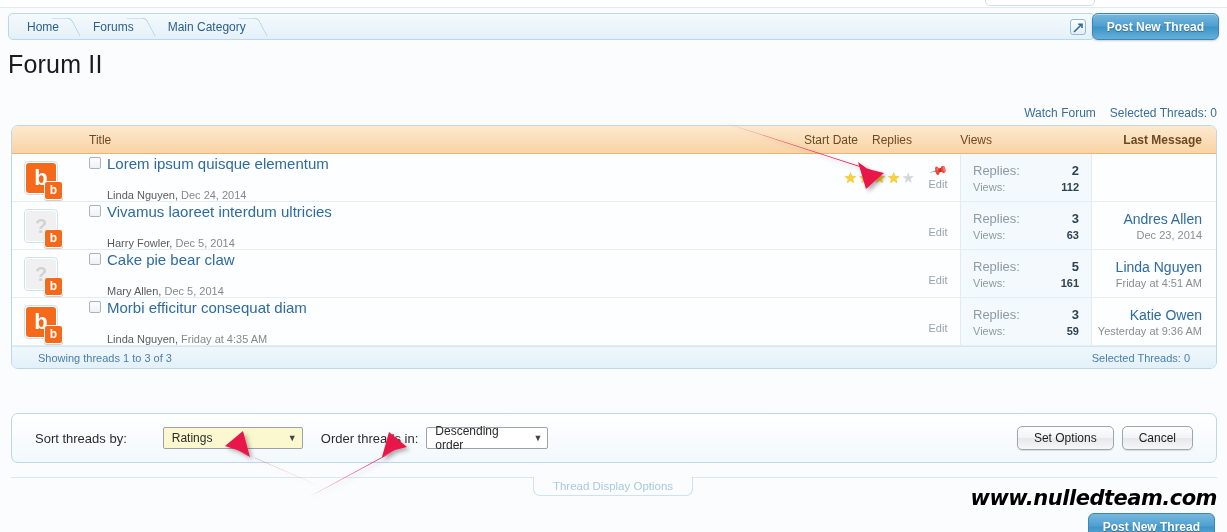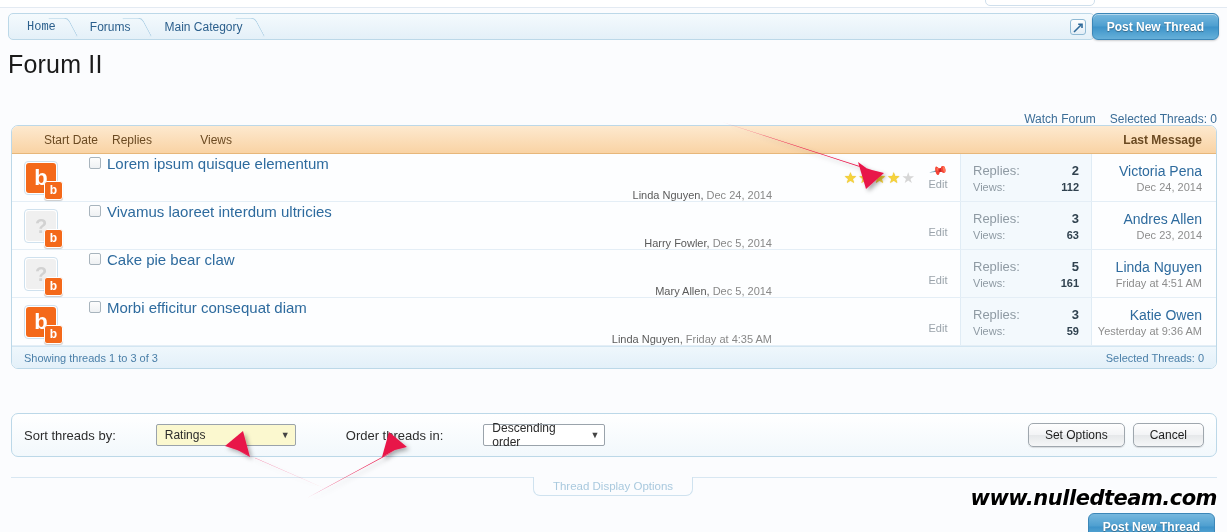--- a/index.html
+++ b/index.html
@@ -35,21 +35,21 @@
     position: relative; height: 25px; display: flex; align-items: center;
     padding: 0 20px 0 14px; font-size: 12px; color: #2b5f8c; white-space: nowrap;
   }
   .crumb:after {
     content: ""; position: absolute; right: 3px; top: 3px;
     width: 19px; height: 19px;
     border-top: 1px solid #a9cde3; border-right: 1px solid #a9cde3;
     transform: skewX(28deg) scaleY(0.95);
     border-radius: 0 5px 0 0;
   }
-  .crumb.first { padding-left: 18px; font-family: Liberation Mono, monospace; }
+  .crumb.first { padding-left: 18px; }
   .crumb-label { position: relative; z-index: 2; }
   .popup-icon {
     position: absolute; right: 8px; top: 5px; width: 16px; height: 16px;
     border: 1px solid #8fb9d4; border-radius: 3px;
     background: linear-gradient(to bottom,#fdfefe,#e3eef7);
     display: flex; align-items: center; justify-content: center;
     color: #2f6a99; font-size: 10px; line-height: 1;
   }
 
   
@@ -65,21 +65,21 @@
   }
 
   
   .page-title {
     position: absolute; left: 8px; top: 50px;
     font-size: 25px; color: #1b1b1b; font-weight: normal; letter-spacing: .2px;
   }
 
   
   .linkrow {
-    position: absolute; right: 10px; top: 112px;
+    position: absolute; right: 10px; top: 106px;
     display: flex; gap: 14px; font-size: 12px; color: #3b6d97;
   }
   .linkrow .dim { color: #3b6d97; }
 
   
   .panel {
     position: absolute; left: 11px; top: 125px; width: 1206px;
     border: 1px solid #bcd8e8; border-radius: 7px; background: #fff;
     overflow: hidden;
   }
@@ -112,21 +112,21 @@
   .avatar-inner.grey { background: #f0f0f0; color: #d2d2d2; font-size: 20px; }
   .avatar-badge {
     position: absolute; right: -6px; bottom: -6px;
     width: 19px; height: 19px; border-radius: 3px;
     background: #f4691a; border: 1.5px solid #fff;
     color: #fff; font-size: 12px; font-weight: bold;
     display: flex; align-items: center; justify-content: center;
     box-shadow: 0 1px 1px rgba(0,0,0,.2);
   }
 
-  .cell-title { width: 702px; display: flex; flex-direction: column; justify-content: center; gap: 17px; padding-left: 19px; text-align: right; }
+  .cell-title { width: 702px; display: flex; flex-direction: column; justify-content: center; gap: 17px; padding-left: 19px; }
   .title-line { display: flex; align-items: center; gap: 6px; }
   .cb {
     width: 12px; height: 12px; border: 1px solid #a8b4bd; border-radius: 2px;
     background: linear-gradient(to bottom,#fdfdfd,#eef1f3); flex: none;
   }
   .t-link { font-size: 15px; color: #2e6b9e; }
   .t-meta { font-size: 11px; color: #888; padding-left: 18px; }
   .t-meta b { color: #5b5b5b; font-weight: normal; }
 
   .cell-stars { width: 144px; display: flex; align-items: center; justify-content: flex-end; }
@@ -150,40 +150,40 @@
   .cnt-val { color: #30424f; font-weight: bold; }
   .cnt-val.big { font-size: 13px; }
   .cnt-val.small { font-size: 11px; }
 
   .cell-last { flex: 1; display: flex; flex-direction: column; align-items: flex-end; justify-content: center; gap: 2px; padding-right: 14px; }
   .last-user { font-size: 14px; color: #2e6b9e; }
   .last-date { font-size: 11px; color: #8d8d8d; }
 
   .tfoot {
     display: flex; align-items: center; justify-content: space-between;
-    height: 22px; padding: 0 12px;
+    height: 22px; padding: 0 26px;
     background: linear-gradient(to bottom,#eff7fc,#e3f0f9);
     border-top: 1px solid #d3e6f2;
     font-size: 11px; color: #4a7fa8;
   }
 
   
   .optpanel {
-    position: absolute; left: 11px; top: 413px; width: 1206px; height: 44px;
+    position: absolute; left: 11px; top: 413px; width: 1206px; height: 50px;
     background: linear-gradient(to bottom,#ffffff,#f2f8fc);
     border: 1px solid #bcd8e8; border-radius: 7px;
-    display: flex; align-items: center; padding: 0 12px; gap: 32px;
+    display: flex; align-items: center; padding: 0 23px;
   }
   .opt-label { font-size: 13px; color: #2d2d2d; margin-right: 8px; }
   .sel {
     height: 22px; display: flex; align-items: center; justify-content: space-between;
     border: 1px solid #9aa3ab; border-radius: 2px; padding: 0 5px 0 8px;
     font-size: 12px; color: #2b2b2b; margin-right: 18px;
   }
-  .sel.yellow { background: #fbf8cf; width: 140px; }
+  .sel.yellow { background: #fbf8cf; width: 140px; margin-left: 28px; }
   .sel.white  { background: #fff; width: 122px; }
   .caret { font-size: 9px; color: #444; margin-left: 6px; }
   .opt-buttons { margin-left: auto; display: flex; gap: 8px; }
   .btn-grey {
     height: 24px; padding: 0 16px; display: flex; align-items: center; justify-content: center;
     background: linear-gradient(to bottom,#fefefe 0%,#f3f4f6 48%,#e6e8ea 52%,#f6f7f8 100%);
     border: 1px solid #9fa7ae; border-radius: 5px;
     font-size: 12px; color: #1d1d1d;
     box-shadow: 0 1px 1px rgba(0,0,0,.12);
   }
@@ -251,20 +251,21 @@
 
 <div class="page-title">Forum II</div>
 
 <div class="linkrow">
   <span>Watch Forum</span>
   <span class="dim">Selected Threads: 0</span>
 </div>
 
 <div class="panel">
   <div class="thead">
+    <div class="th-title">Title</div>
     <div class="th-start">Start Date</div>
     <div class="th-rep">Replies</div>
     <div class="th-view">Views</div>
     <div class="th-last">Last Message</div>
   </div>
 
   <div class="trow">
     <div class="cell-avatar">
       <div class="avatar">
         <div class="avatar-inner orange">b</div>
@@ -290,24 +291,20 @@
     </div>
     <div class="cell-counts">
       <div class="cnt-row">
         <span class="cnt-lbl big">Replies:</span>
         <span class="cnt-val big">2</span>
       </div>
       <div class="cnt-row">
         <span class="cnt-lbl small">Views:</span>
         <span class="cnt-val small">112</span>
       </div>
-    </div>
-    <div class="cell-last">
-      <span class="last-user">Victoria Pena</span>
-      <span class="last-date">Dec 24, 2014</span>
     </div>
   </div>
 
   <div class="trow">
     <div class="cell-avatar">
       <div class="avatar">
         <div class="avatar-inner grey">?</div>
         <div class="avatar-badge">b</div>
       </div>
     </div>

